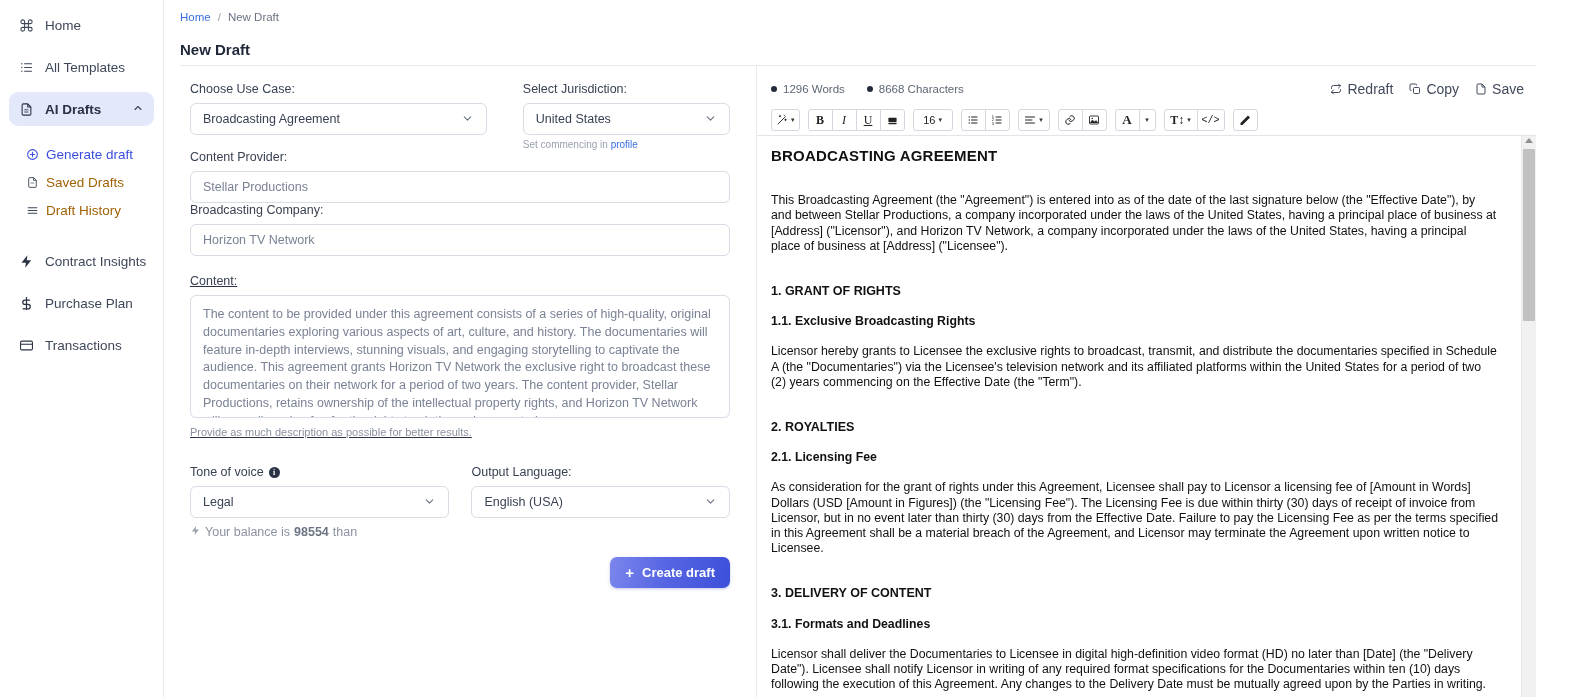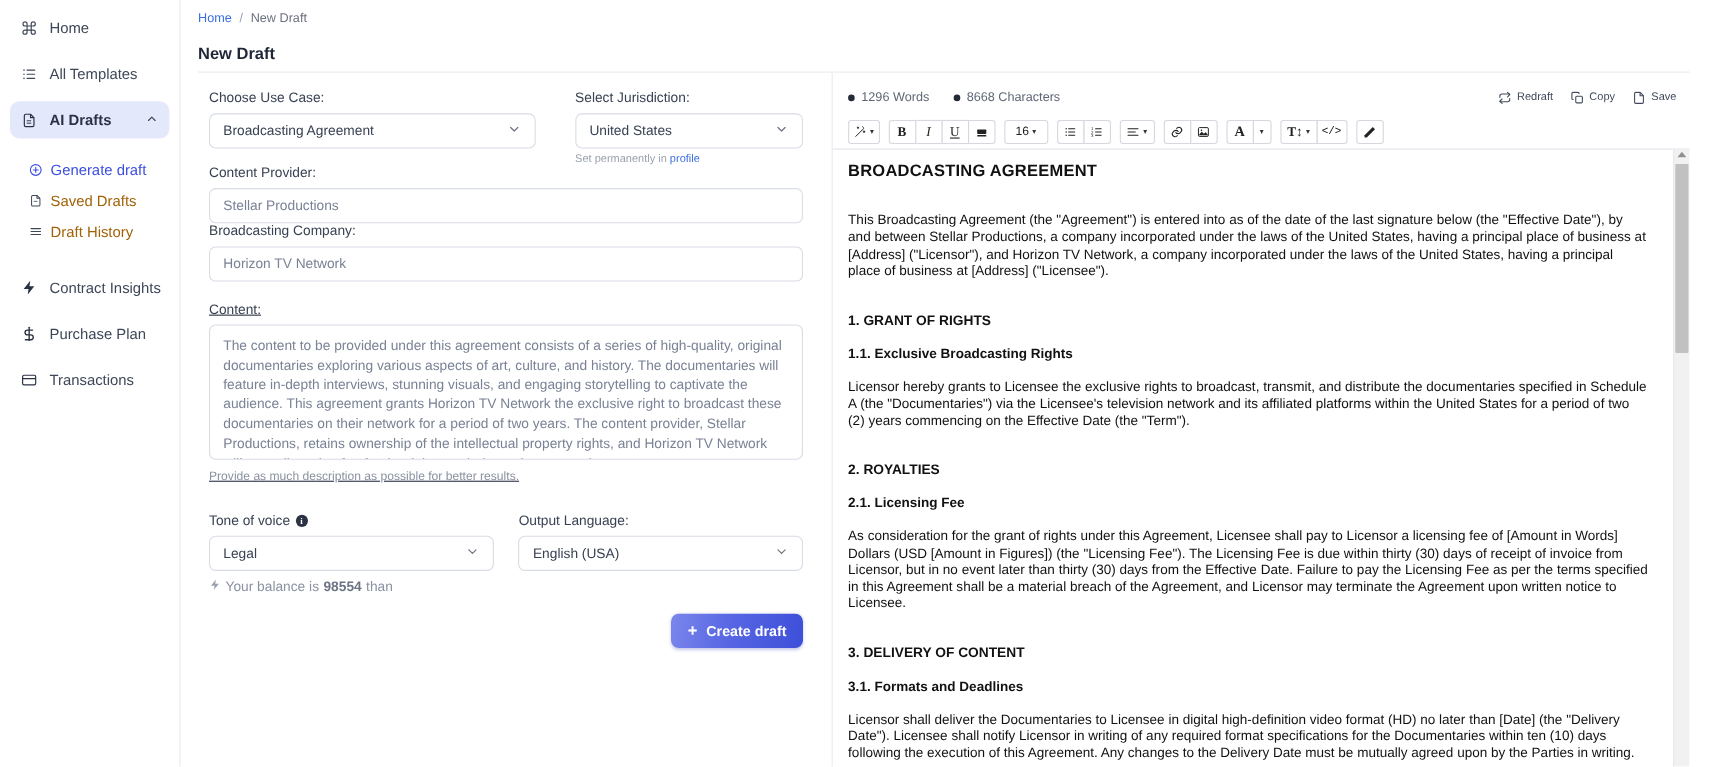--- a/index.html
+++ b/index.html
@@ -162,21 +162,21 @@
     height: 33px; padding: 0 12px 0 14px;
     font-size: 11.5px; color: #5f6775;
     margin-top: 6px;
   }
   .counts { display: flex; gap: 22px; }
   .count { display: flex; align-items: center; gap: 6px; }
   .count .dot { width: 6px; height: 6px; border-radius: 50%; background: #242a3a; display: inline-block; }
   .ed-actions { margin-left: auto; display: flex; gap: 16px; }
   .ed-action {
     display: flex; align-items: center; gap: 5px;
-    font-size: 10px; color: #404a5c; cursor: pointer;
+    font-size: 14px; color: #404a5c; cursor: pointer;
   }
   .ed-action svg { display: block; }
 
   .toolbar {
     display: flex; align-items: center; gap: 8px;
     padding: 4px 12px 4px 14px;
     height: 30px;
   }
   .tgrp { display: flex; }
   .tbtn {
@@ -395,21 +395,21 @@
             <div class="fld-label">Select Jurisdiction:</div>
             <div class="sel">
               <span>United States</span>
               <span class="chev">
                 <svg width="13" height="13" viewBox="0 0 24 24" fill="none" stroke="#6b7280" stroke-width="2" stroke-linecap="round" stroke-linejoin="round">
                     <polyline points="6 9 12 15 18 9"></polyline>
                   </svg>
               </span>
             </div>
             <div class="helper">
-              <span>Set permanently in </span><a href="#">profile</a>
+              <span>Set commencing in </span><a href="#">profile</a>
             </div>
           </div>
         </div>
 
         <div class="fld mt16">
           <div class="fld-label">Content Provider:</div>
           <input class="txt" type="text" value="Stellar Productions" style="">
         </div>
 
         <div class="fld mt16">

